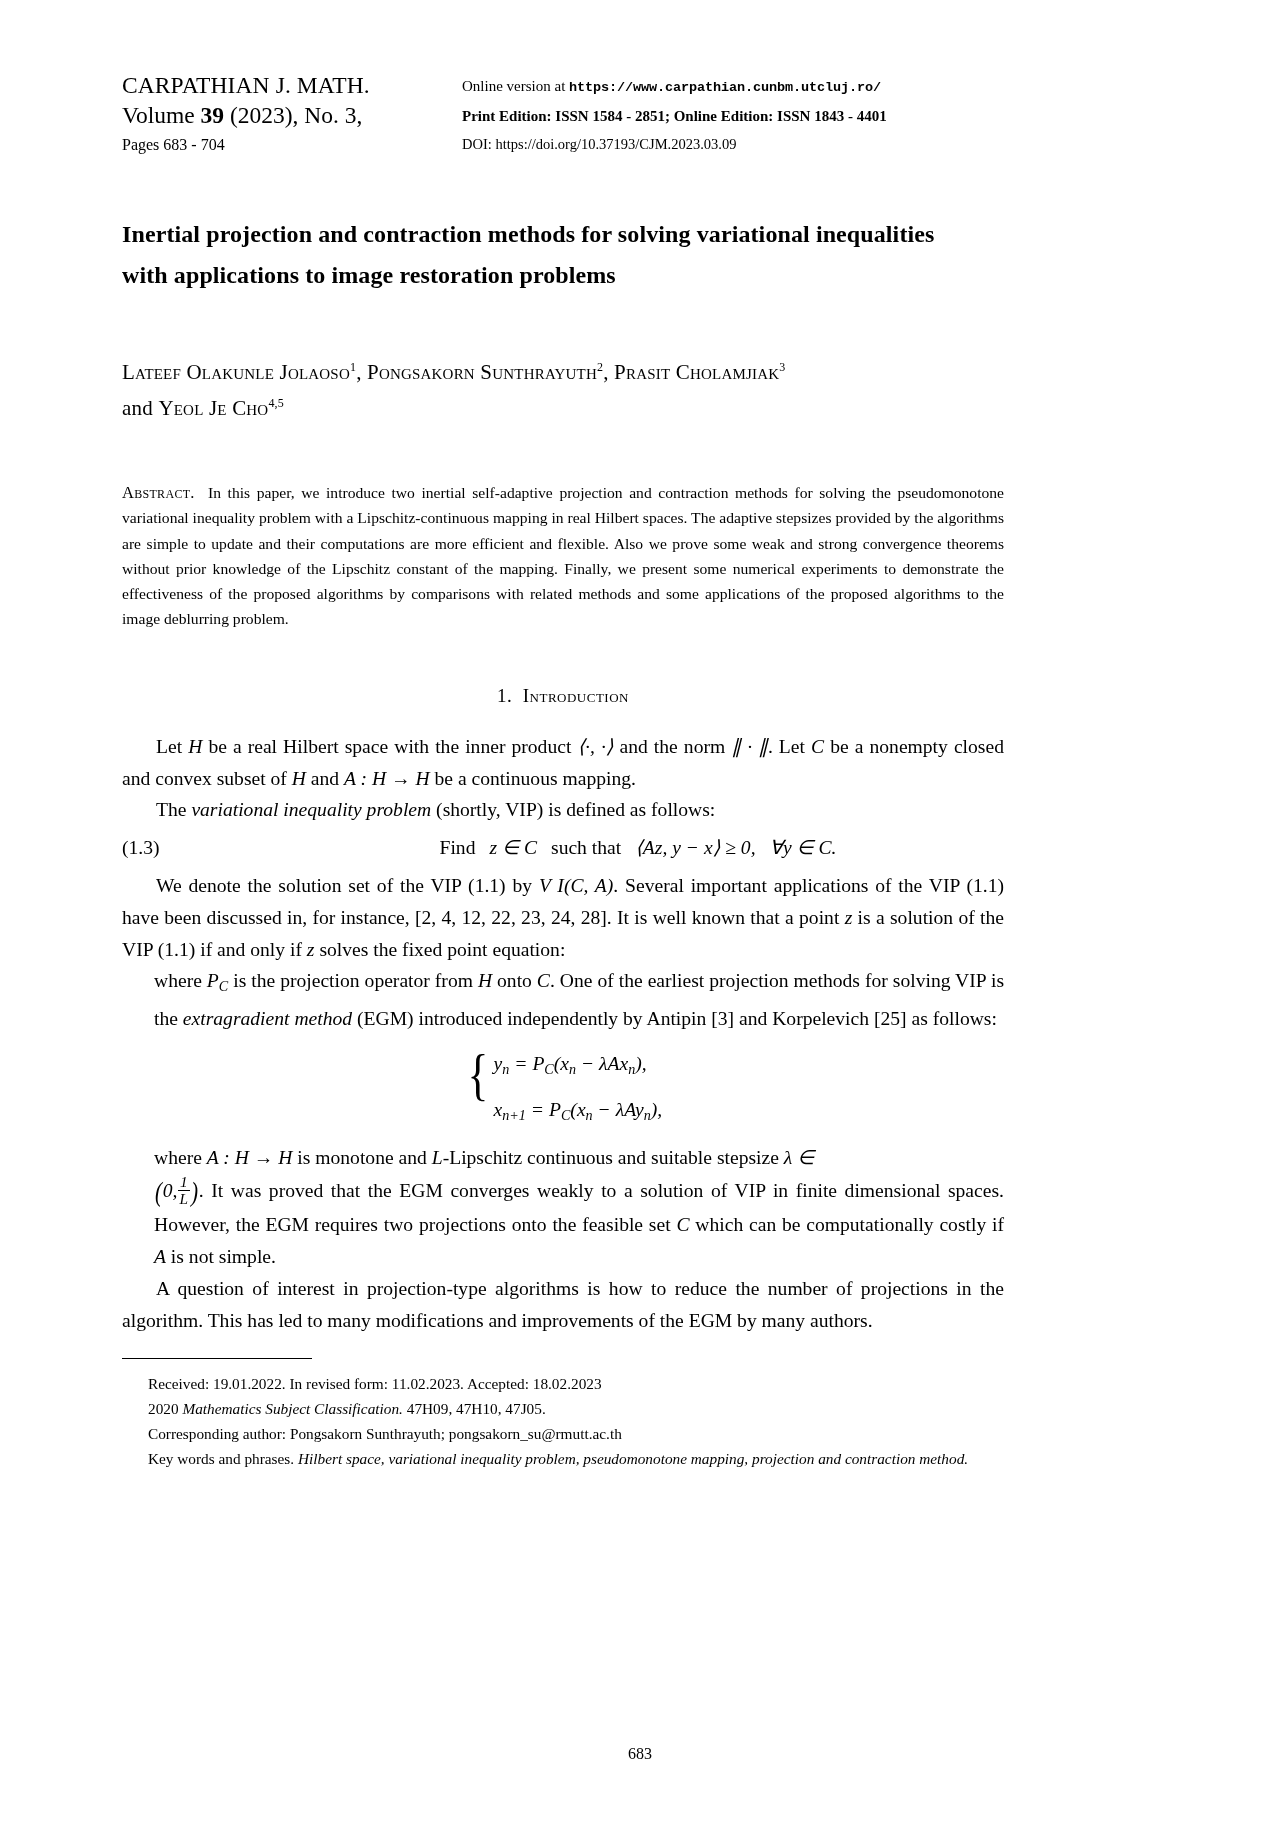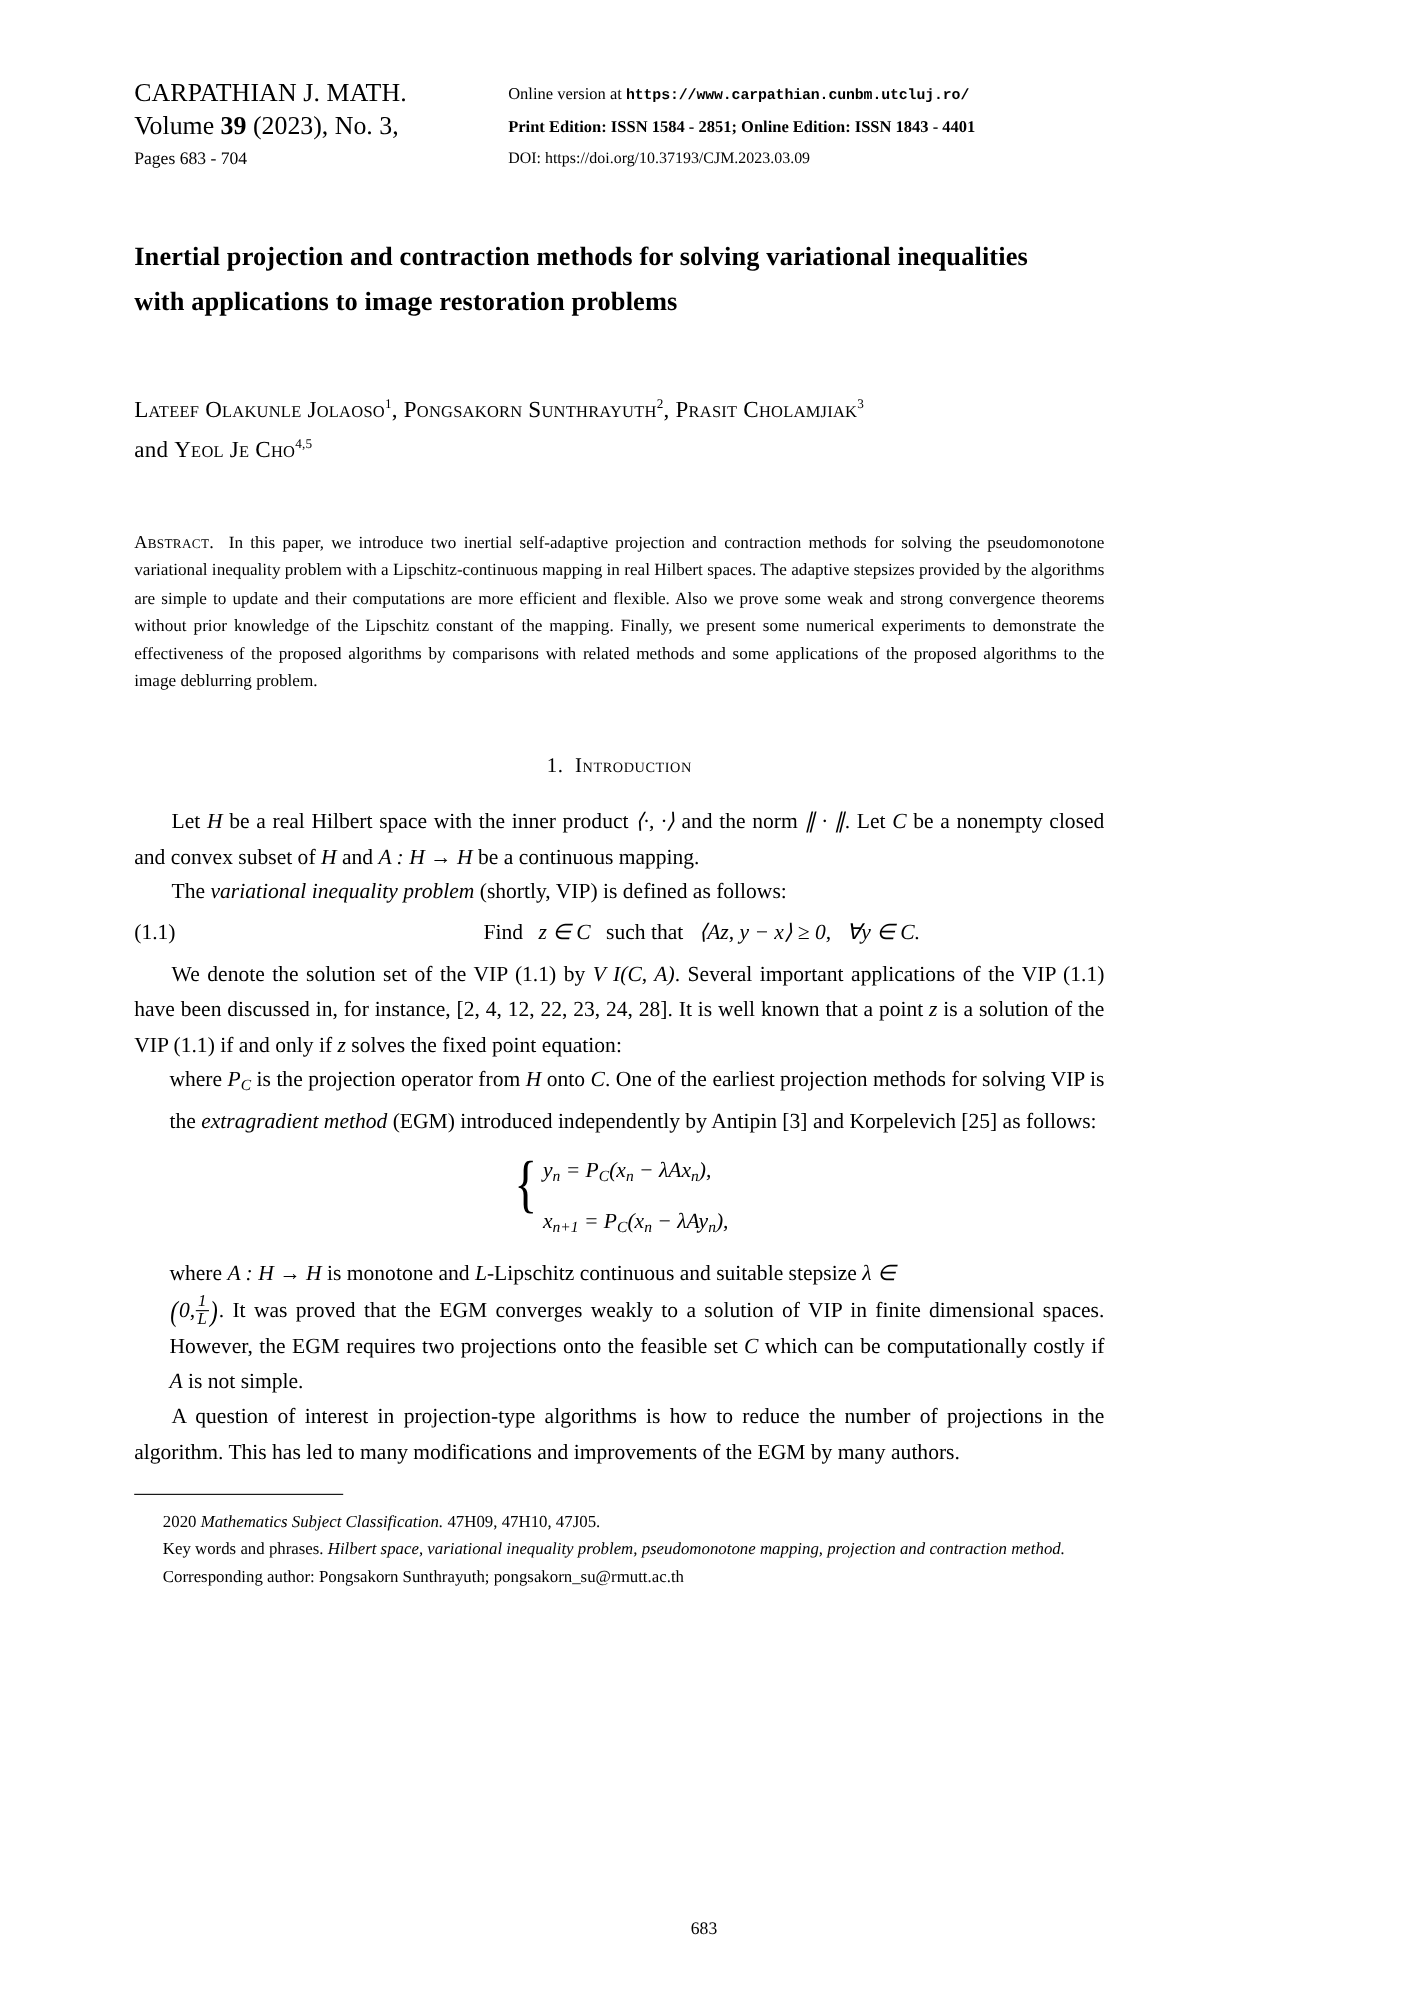--- a/index.html
+++ b/index.html
@@ -257,21 +257,21 @@
       <span>1.</span>&nbsp;&nbsp;<span>Introduction</span>
     </div>
 
     <div class="body">
 
       <p><span>Let </span><span class="mi">H</span><span> be a real Hilbert space with the inner product </span><span class="mi">⟨·, ·⟩</span><span> and the norm </span><span class="mi">∥ · ∥</span><span>. Let </span><span class="mi">C</span><span> be a nonempty closed and convex subset of </span><span class="mi">H</span><span> and </span><span class="mi">A : H → H</span><span> be a continuous mapping.</span></p>
 
       <p><span>The </span><span class="it">variational inequality problem</span><span> (shortly, VIP) is defined as follows:</span></p>
 
       <div class="eqn-row">
-        <div class="eqn-tag">(1.1)</div>
+        <div class="eqn-tag">(1.3)</div>
         <div class="eqn-body"><span>Find</span><span class="sp"></span><span class="mi">z ∈ C</span><span class="sp"></span><span>such that</span><span class="sp"></span><span class="mi">⟨Az, y − x⟩ ≥ 0,</span><span class="sp"></span><span class="mi">∀y ∈ C.</span></div>
       </div>
 
       <p><span>We denote the solution set of the VIP (1.1) by </span><span class="mi">V I(C, A)</span><span>. Several important applications of the VIP (1.1) have been discussed in, for instance, [2, 4, 12, 22, 23, 24, 28]. It is well known that a point </span><span class="mi">z</span><span> is a solution of the VIP (1.1) if and only if </span><span class="mi">z</span><span> solves the fixed point equation:</span></p>
 
 
       <p class="noindent"><span>where </span><span class="mi">P</span><sub class="mi">C</sub><span> is the projection operator from </span><span class="mi">H</span><span> onto </span><span class="mi">C</span><span>. One of the earliest projection methods for solving VIP is the </span><span class="it">extragradient method</span><span> (EGM) introduced independently by Antipin [3] and Korpelevich [25] as follows:</span></p>
 
       <div class="cases-wrap">
         <div class="cases">
@@ -283,20 +283,21 @@
         </div>
       </div>
 
       <p class="noindent"><span>where </span><span class="mi">A : H → H</span><span> is monotone and </span><span class="mi">L</span><span>-Lipschitz continuous and suitable stepsize </span><span class="mi">λ ∈</span><br><span class="bigparen mi">(</span><span class="mi">0,</span><span class="frac mi"><span class="num">1</span><span class="den">L</span></span><span class="bigparen mi">)</span><span>. It was proved that the EGM converges weakly to a solution of VIP in finite dimensional spaces. However, the EGM requires two projections onto the feasible set </span><span class="mi">C</span><span> which can be computationally costly if </span><span class="mi">A</span><span> is not simple.</span></p>
 
       <p>A question of interest in projection-type algorithms is how to reduce the number of projections in the algorithm. This has led to many modifications and improvements of the EGM by many authors.</p>
     </div>
 
     <div class="footnote-rule"></div>
     <div class="footnotes">
+      <p>Received: 19.01.2022.  In revised form: 11.02.2023.  Accepted: 18.02.2023</p>
       <p><span>2020 </span><span class="it">Mathematics Subject Classification.</span><span>  47H09, 47H10, 47J05.</span></p>
+      <p>Corresponding author: Pongsakorn Sunthrayuth; pongsakorn_su@rmutt.ac.th</p>
       <p><span>Key words and phrases. </span><span class="it">Hilbert space, variational inequality problem, pseudomonotone mapping, projection and contraction method.</span></p>
-      <p>Corresponding author: Pongsakorn Sunthrayuth; pongsakorn_su@rmutt.ac.th</p>
     </div>
   </div>
 
   <div class="page-number">683</div>
 </div>
 
 </body></html>

